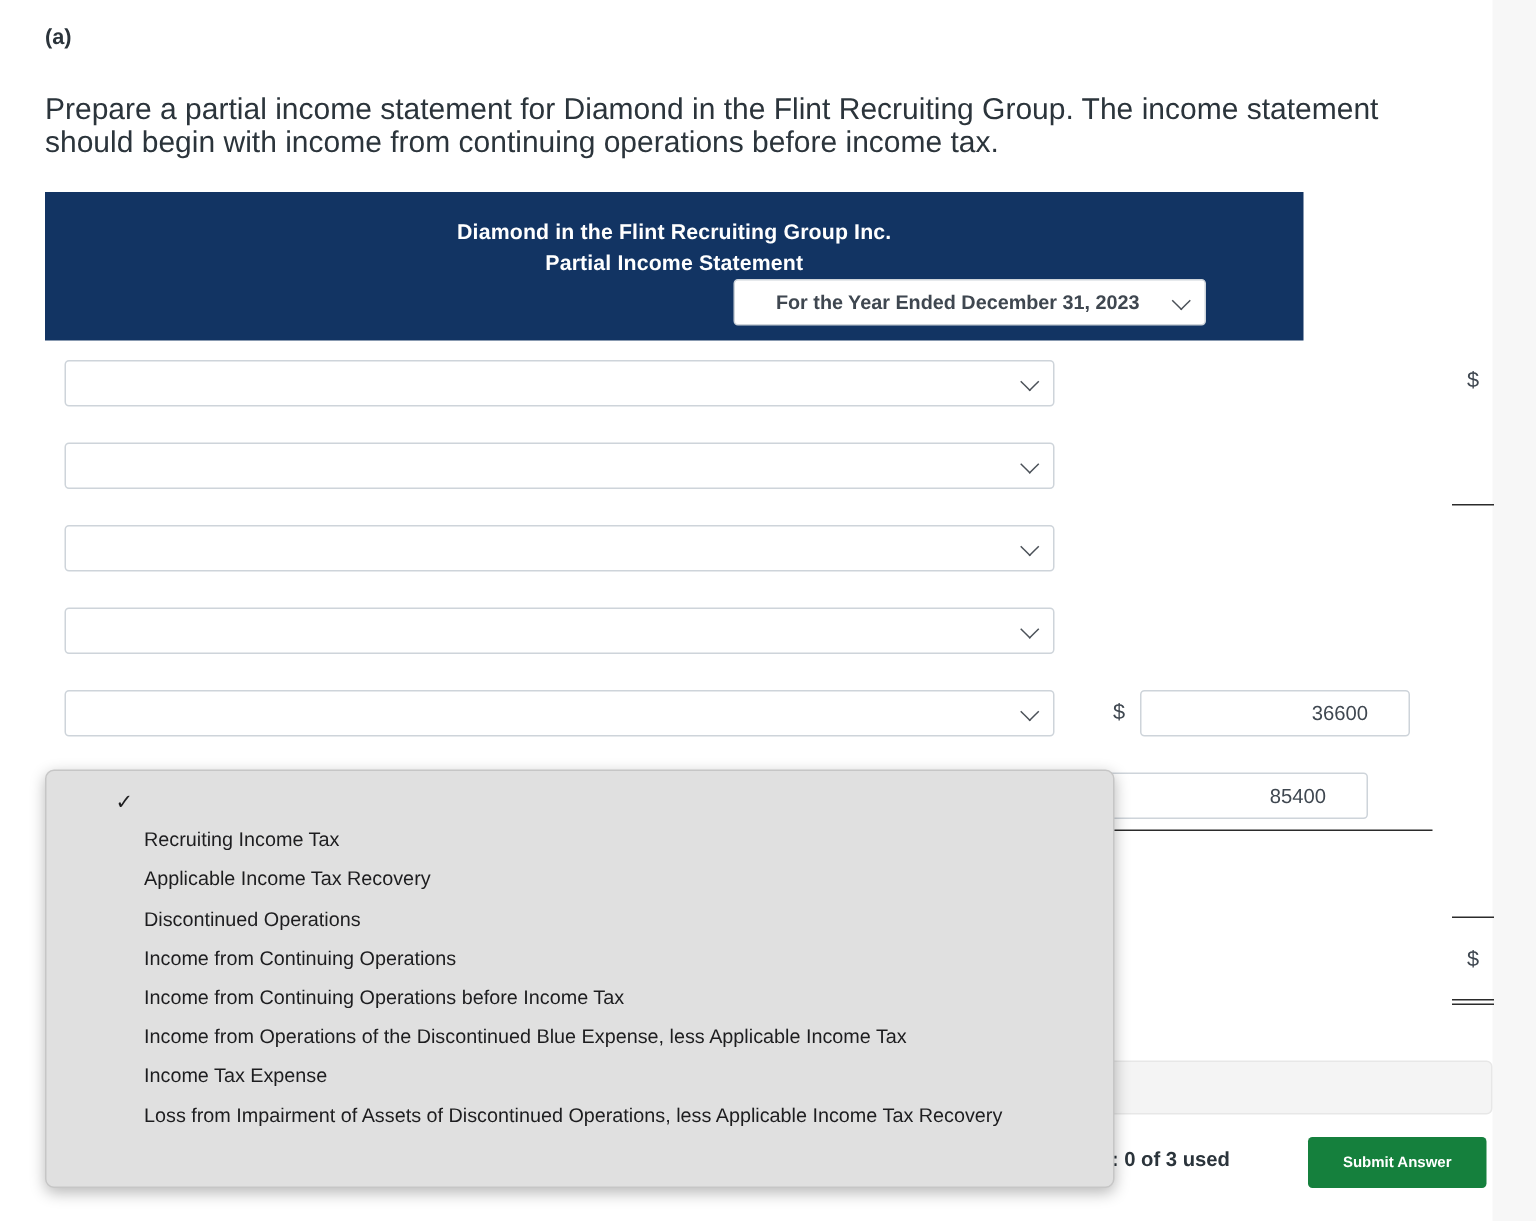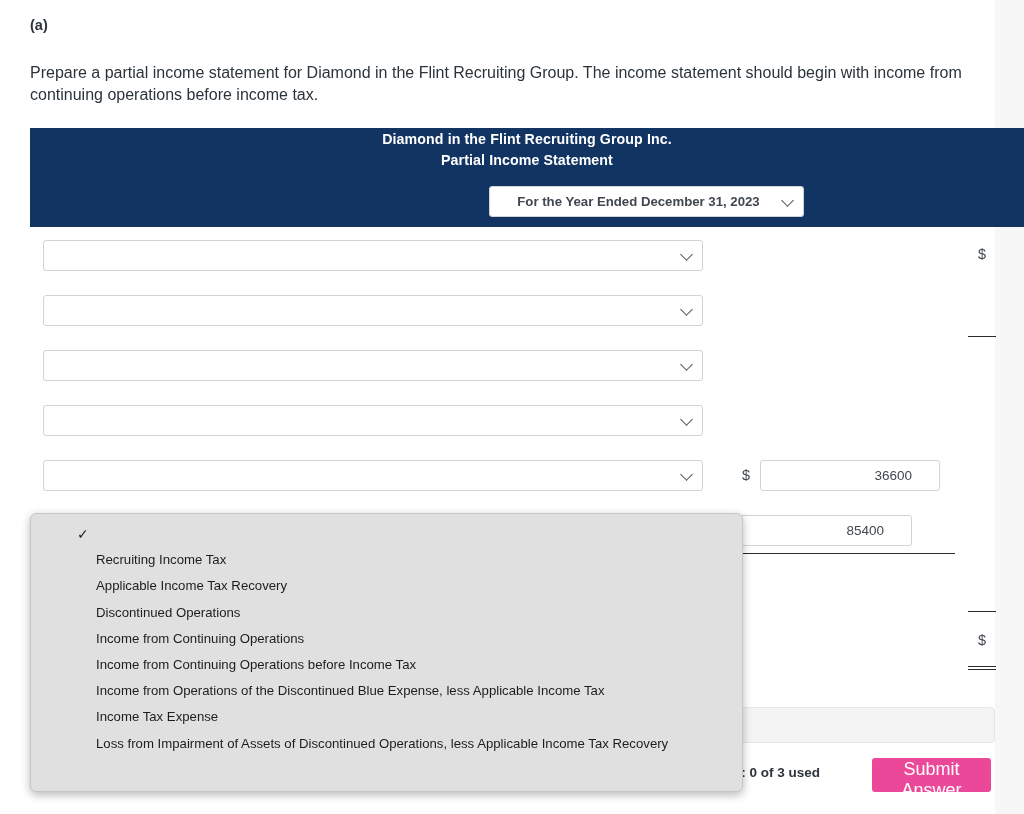--- a/index.html
+++ b/index.html
@@ -28,33 +28,33 @@
     left: 30px; top: 17px;
     font-size: 14.5px;
     font-weight: bold;
     color: #2b343b;
   }
 
   .prompt {
     position: absolute;
     left: 30px; top: 62px;
     width: 952px;
-    font-size: 16px;
+    font-size: 20px;
     line-height: 22px;
     color: #2b343b;
   }
 
   
   .stmt-header {
     position: absolute;
     left: 30px; top: 128px;
-    width: 994px; height: 99px;
+    width: 839px; height: 99px;
     background: #123463;
     text-align: center;
-    padding-top: 1px;
+    padding-top: 17px;
   }
   .stmt-header .line {
     color: #ffffff;
     font-size: 14.2px;
     font-weight: bold;
     line-height: 21px;
     letter-spacing: .1px;
   }
   .period-select {
     position: absolute;
@@ -150,27 +150,28 @@
     right: 175px; top: 765px;
     font-size: 13.5px;
     font-weight: bold;
     color: #2b343b;
     white-space: nowrap;
   }
   .submit-btn {
     position: absolute;
     left: 872px; top: 758px;
     width: 119px; height: 34px;
-    background: #ec4899;
+    background: #15803d;
     border: none;
     border-radius: 3px;
     color: #ffffff;
-    font-size: 18px;
+    font-size: 10px;
     font-family: "Liberation Sans", sans-serif;
     cursor: pointer;
+    font-weight: bold;
   }
 
   
   .dropdown {
     position: absolute;
     left: 30px; top: 513px;
     width: 713px; height: 279px;
     background: #e0e0e0;
     border: 1px solid #c6c6c6;
     border-radius: 6px;

